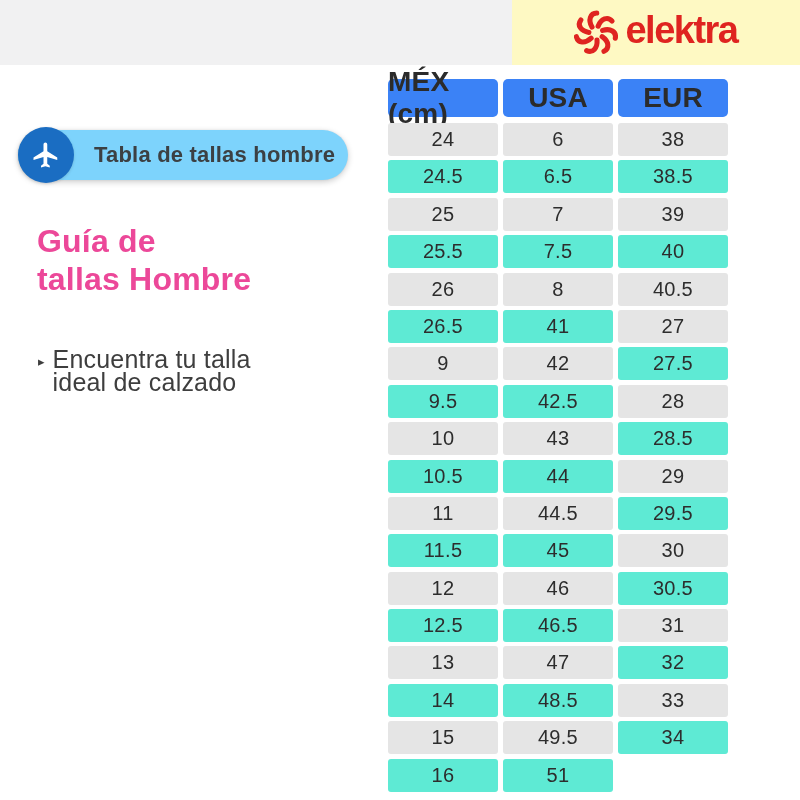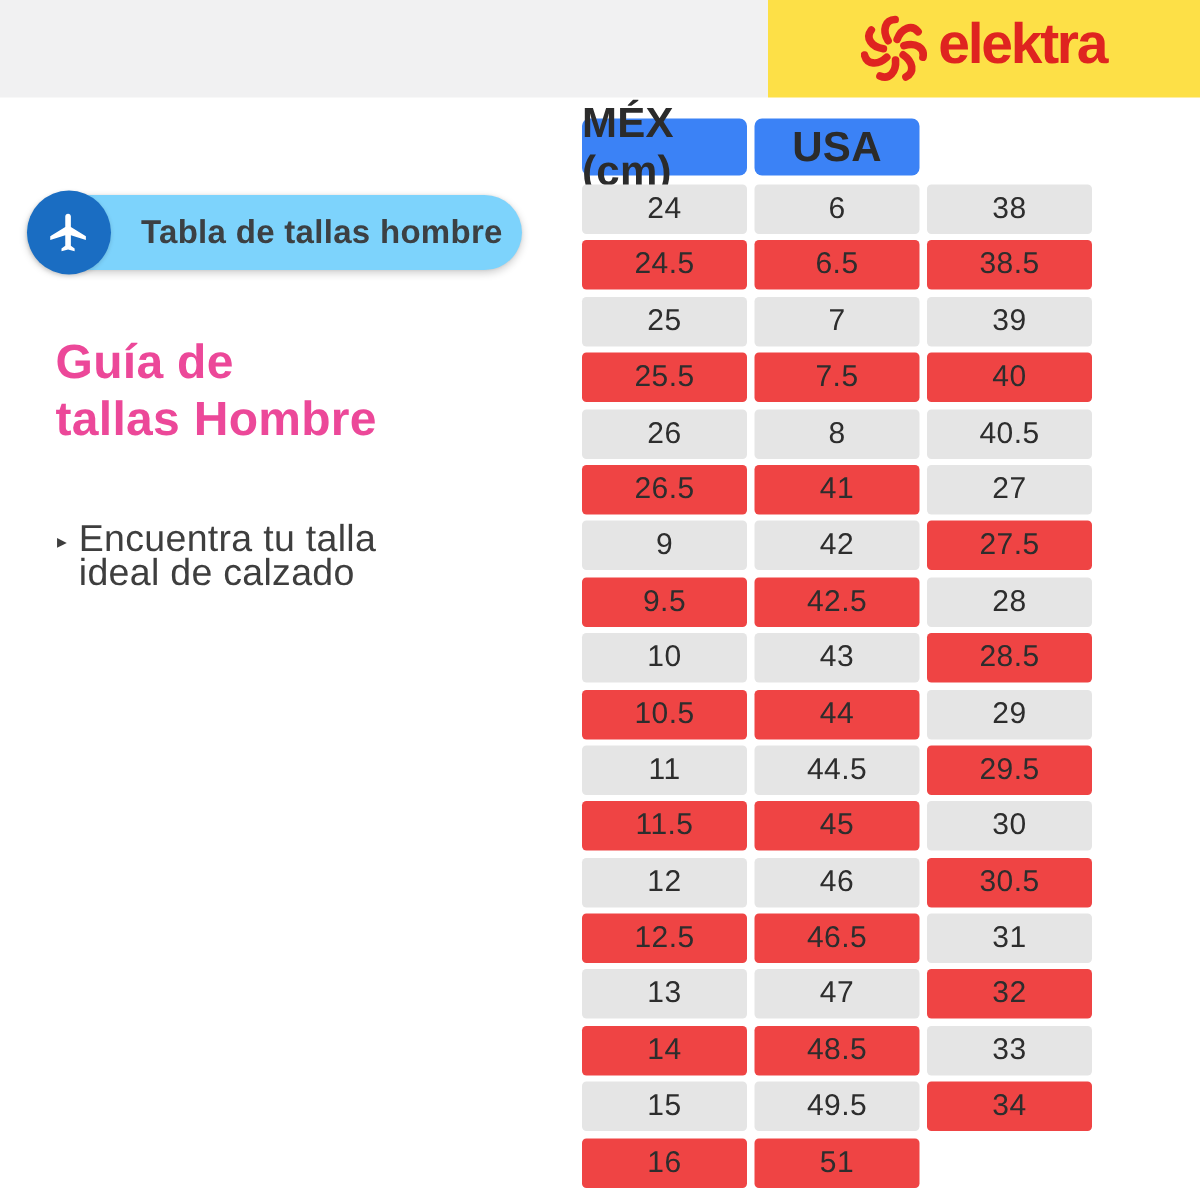--- a/index.html
+++ b/index.html
@@ -4,21 +4,21 @@
 <style>
   html,body{margin:0;padding:0;}
   body{
     width:800px;height:800px;position:relative;overflow:hidden;
     background:#ffffff;
     font-family:"Liberation Sans", sans-serif;
   }
   
   .topbar-gray{position:absolute;left:0;top:0;width:512px;height:65px;background:#F1F1F2;}
   .topbar-brand{
-    position:absolute;left:512px;top:0;width:288px;height:65px;background:#fde047;
+    position:absolute;left:512px;top:0;width:288px;height:65px;background:#fef9c3;
     display:flex;align-items:center;justify-content:center;gap:7px;
   }
   .brand-word{color:#DF2420;font-weight:bold;font-size:38px;letter-spacing:-1.5px;line-height:1;padding-bottom:5px;}
   
   .badge{
     position:absolute;left:18px;top:130px;width:330px;height:50px;background:#7dd3fc;
     border-radius:25px;display:flex;align-items:center;
     box-shadow:0 2px 6px rgba(0,0,0,0.20), 0 0 2px rgba(0,0,0,0.08);
   }
   .badge-circle{
@@ -39,21 +39,21 @@
   .size-table{position:absolute;left:388px;top:79px;width:340px;}
   .thead{display:grid;grid-template-columns:110px 110px 110px;column-gap:5px;margin-bottom:6px;}
   .th{
     height:38px;background:#3b82f6;border-radius:5px;
     display:flex;align-items:center;justify-content:center;
     font-size:28px;font-weight:bold;color:#2B2B2B;letter-spacing:0.2px;
   }
   .tbody{display:grid;grid-template-columns:110px 110px 110px;column-gap:5px;row-gap:4.4px;}
   .td{
     height:33px;display:flex;align-items:center;justify-content:center;
-    font-size:20px;color:#2D2D2D;border-radius:3px;background:#ef4444;letter-spacing:0.3px;
+    font-size:20px;color:#2D2D2D;border-radius:3px;background:#5eead4;letter-spacing:0.3px;
   }
   .td.gray{background:#e5e5e5;}
 </style>
 </head>
 <body>
 
 <div class="topbar-gray"></div>
 
 <div class="topbar-brand">
   <svg width="44" height="46" viewBox="-26 -26 52 52">
@@ -89,20 +89,21 @@
   <span class="bullet-text">
     <span>Encuentra tu talla</span>
     <span>ideal de calzado</span>
   </span>
 </div>
 
 <section class="size-table">
   <div class="thead">
       <div class="th">MÉX (cm)</div>
       <div class="th">USA</div>
+      <div class="th">EUR</div>
     </div>
   <div class="tbody">
       <div class="td gray">24</div>
       <div class="td gray">6</div>
       <div class="td gray">38</div>
       <div class="td">24.5</div>
       <div class="td">6.5</div>
       <div class="td">38.5</div>
       <div class="td gray">25</div>
       <div class="td gray">7</div>

